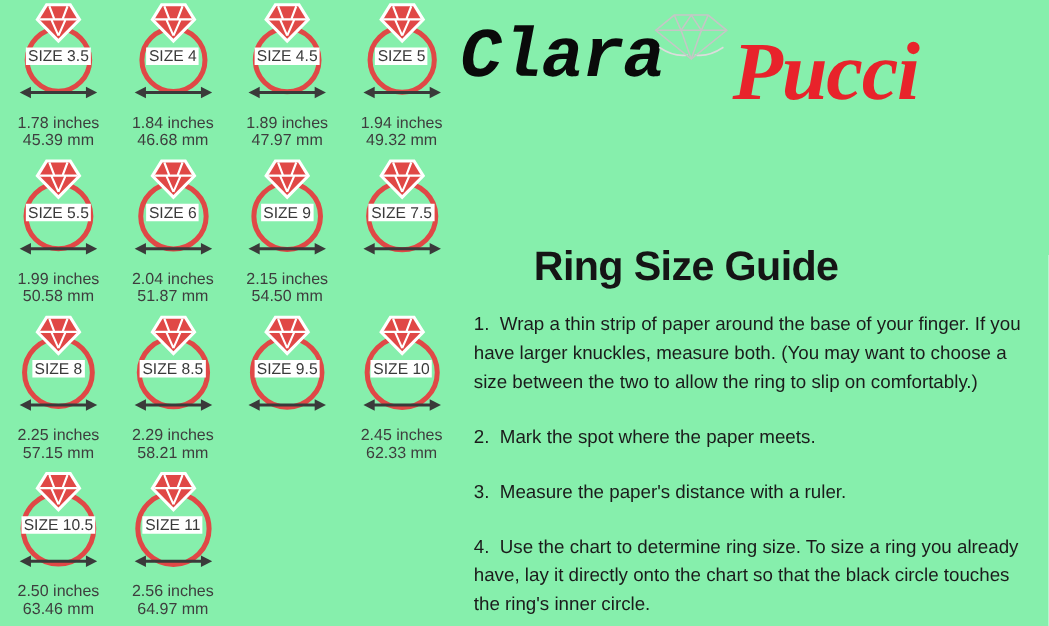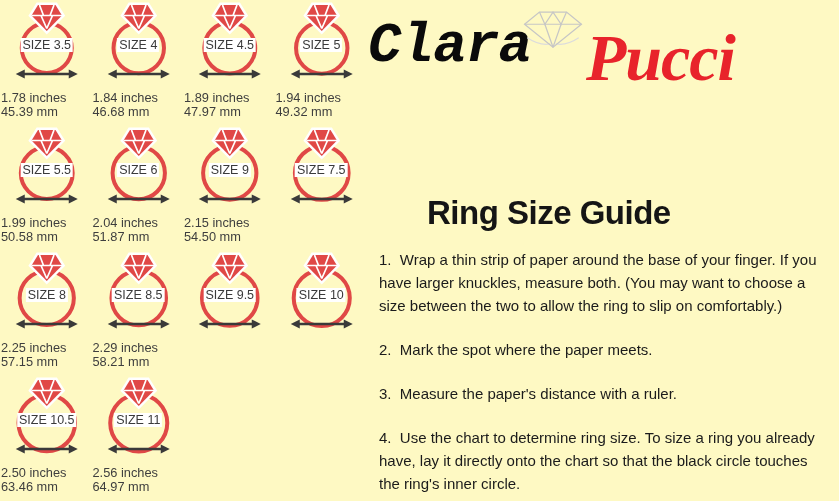--- a/index.html
+++ b/index.html
@@ -10,21 +10,21 @@
     --text-black:#1b1b1b;
     --clara-black:#0a0a0a;
     --pucci-red:#e8232b;
     --diamond-gray:#c6c6c6;
   }
   *{margin:0;padding:0;box-sizing:border-box;}
   html,body{background:#ffffff;}
   .stage{
     position:relative;
     width:839px;height:501px;
-    background:#fef9c3;
+    background:#86efac;
     overflow:hidden;
     font-family:"Liberation Sans", sans-serif;
   }
   
   .ring-grid{
     position:absolute;left:1px;top:0;
     display:grid;
     grid-template-columns:repeat(4,91.5px);
     grid-auto-rows:125px;
   }
@@ -34,20 +34,21 @@
     position:absolute;top:37.5px;left:50%;
     transform:translateX(-50%);
     background:#fff;
     padding:0 2px;
     font-size:12.5px;line-height:14px;
     color:var(--label-gray);
     white-space:nowrap;
   }
   .ring-measure{
     position:absolute;top:91px;left:0;right:0;
+    text-align:center;
     font-size:12.8px;line-height:13.5px;
     color:var(--measure-gray);
   }
   
   .logo{position:absolute;left:0;top:0;}
   .logo-clara{
     position:absolute;left:368px;top:18px;
     font-family:Liberation Mono, monospace;
     font-style:italic;font-weight:700;
     font-size:56px;line-height:1;
@@ -305,20 +306,24 @@
             <polygon points="30.5,15.5 37,5 54.5,5 61,15.5 45.75,31" fill="var(--ring-red)"></polygon>
             <path d="M30.5,15.5 H61 M38.5,5 L42.5,15.5 M53,5 L49,15.5 M40,15.5 L45.75,28.5 M51.5,15.5 L45.75,28.5" stroke="#fff" stroke-width="1.7" fill="none"></path>
           </g>
           <g stroke="var(--arrow-gray)" fill="var(--arrow-gray)">
             <line x1="22.75" y1="74" x2="68.75" y2="74" stroke-width="2.4"></line>
             <polygon points="14.75,74 23.75,69.4 23.75,78.6" stroke="none"></polygon>
             <polygon points="76.75,74 67.75,69.4 67.75,78.6" stroke="none"></polygon>
           </g>
         </svg>
       <div class="ring-size-label">SIZE 10</div>
+      <div class="ring-measure">
+        <div>2.45 inches</div>
+        <div>62.33 mm</div>
+      </div>
     </div>
       <div class="ring-cell">
       <svg width="91.5" height="88" viewBox="0 0 91.5 88">
           <circle cx="45.75" cy="48" r="28.2526" fill="none" stroke="var(--ring-red)" stroke-width="4"></circle>
           <g>
             <polygon points="30.5,15.5 37,5 54.5,5 61,15.5 45.75,31" fill="#fff" stroke="#fff" stroke-width="5"></polygon>
             <polygon points="30.5,15.5 37,5 54.5,5 61,15.5 45.75,31" fill="var(--ring-red)"></polygon>
             <path d="M30.5,15.5 H61 M38.5,5 L42.5,15.5 M53,5 L49,15.5 M40,15.5 L45.75,28.5 M51.5,15.5 L45.75,28.5" stroke="#fff" stroke-width="1.7" fill="none"></path>
           </g>
           <g stroke="var(--arrow-gray)" fill="var(--arrow-gray)">

